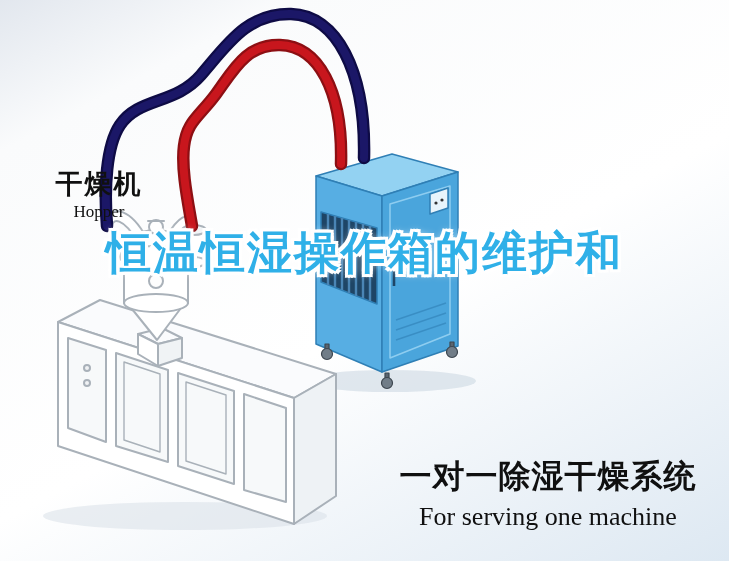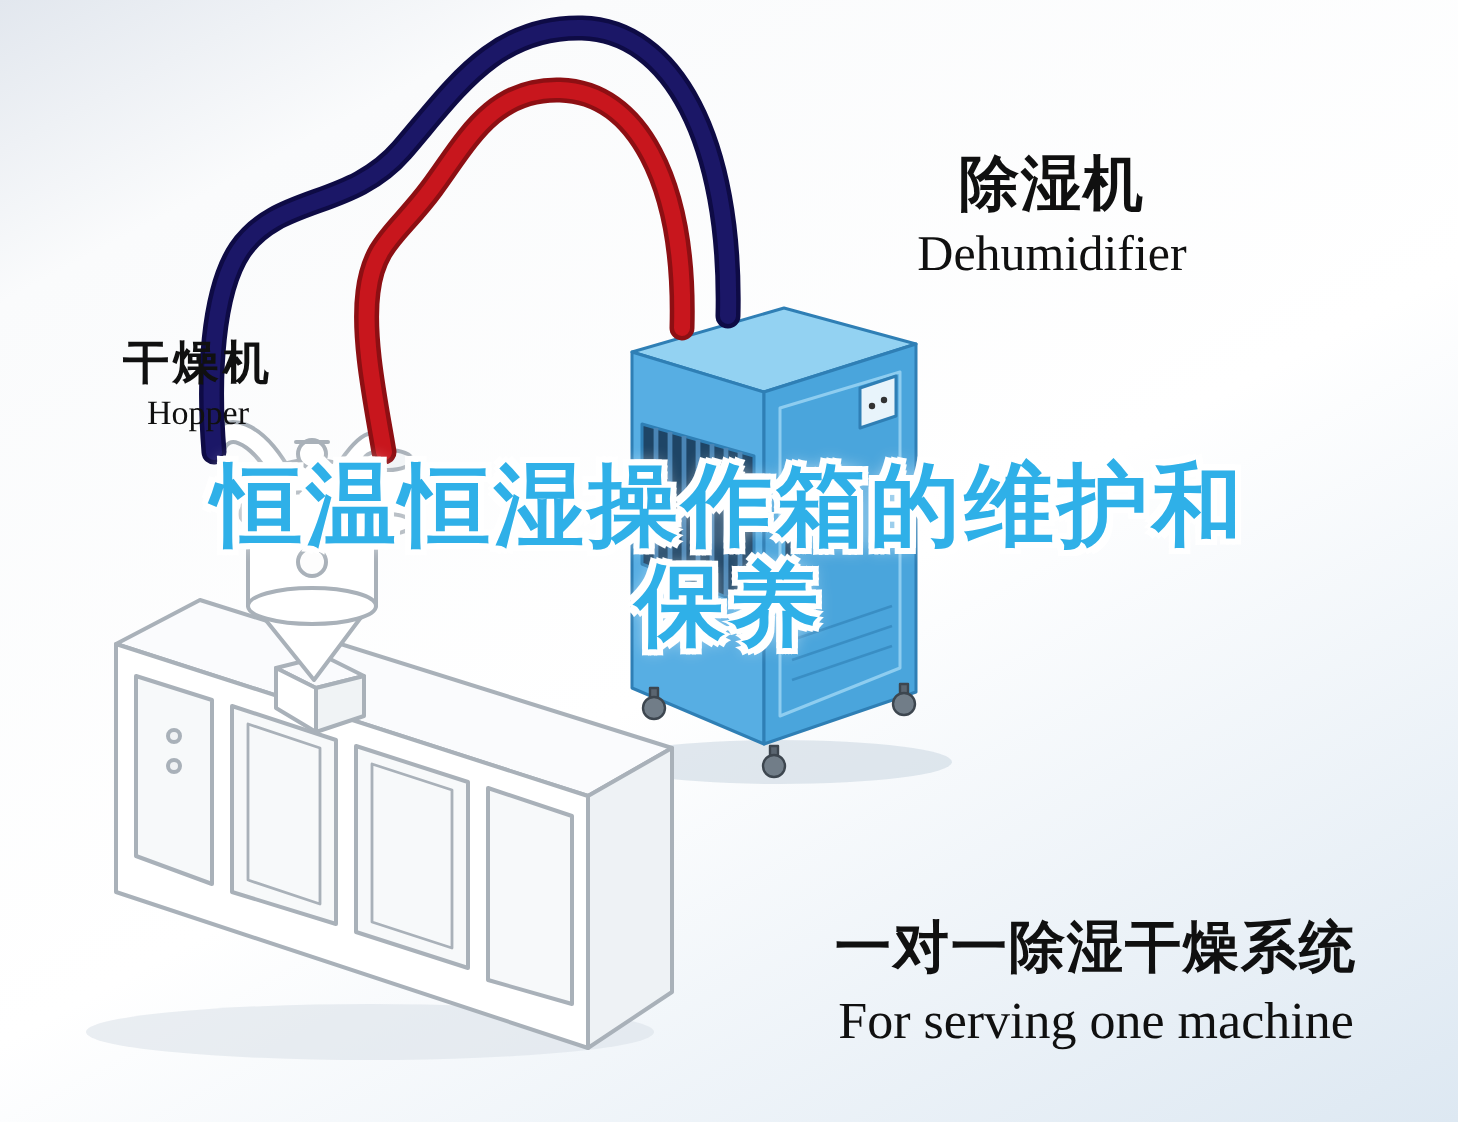--- a/index.html
+++ b/index.html
@@ -9,24 +9,24 @@
     font-family:"Liberation Sans",sans-serif;
   }
   .canvas svg{position:absolute;left:0;top:0;z-index:1}
   .label{position:absolute;z-index:4;text-align:center;color:#101010}
   .label .cn{font-weight:bold}
   .label .en{font-family:"Liberation Serif",serif}
   .dehum-label{left:438px;top:72px;width:176px}
   .dehum-label .cn{font-size:30px;letter-spacing:1px}
   .dehum-label .en{font-size:25px;margin-top:1px}
   .hopper-label{left:34px;top:166px;width:130px}
-  .hopper-label .cn{font-size:23px;letter-spacing:2px}
+  .hopper-label .cn{font-size:27px;letter-spacing:2px}
   .hopper-label .en{font-size:17px}
   .system-label{left:394px;top:455px;width:308px}
-  .system-label .cn{font-size:28px;letter-spacing:1px}
+  .system-label .cn{font-size:32px;letter-spacing:1px}
   .system-label .en{font-size:26px;margin-top:3px}
   .title{
     position:absolute;z-index:5;left:0;right:0;top:228px;text-align:center;
     font-weight:bold;font-size:45px;line-height:1.1;letter-spacing:2px;
     text-shadow:-3px -3px 0 #fff,3px -3px 0 #fff,-3px 3px 0 #fff,3px 3px 0 #fff,
                 0 -3px 0 #fff,0 3px 0 #fff,-3px 0 0 #fff,3px 0 0 #fff,0 0 9px #fff;
   }
 </style>
 </head>
 <body>
@@ -118,33 +118,28 @@
     </g>
 
     <g fill="none" stroke-linecap="round">
       <path d="M364,158 C366,70 336,15 291,14 C247,13 227,45 201,75 C175,105 139,97 120,125 C106,146 104,189 107,226" stroke-width="12.5" stroke="#0e0b45"></path>
       <path d="M364,158 C366,70 336,15 291,14 C247,13 227,45 201,75 C175,105 139,97 120,125 C106,146 104,189 107,226" stroke-width="8" stroke="#1b1767"></path>
       <path d="M341,164 C343,90 318,46 280,45 C246,44 233,71 216,94 C199,117 187,121 184,146 C181,169 188,202 192,226" stroke-width="12.5" stroke="#8d0f13"></path>
       <path d="M341,164 C343,90 318,46 280,45 C246,44 233,71 216,94 C199,117 187,121 184,146 C181,169 188,202 192,226" stroke-width="8" stroke="#c8161d"></path>
     </g>
   </svg>
 
-  <div class="label dehum-label">
-    <div class="cn">除湿机</div>
-    <div class="en">Dehumidifier</div>
-  </div>
 
   <div class="label hopper-label">
     <div class="cn">干燥机</div>
     <div class="en">Hopper</div>
   </div>
 
   <div class="title" style="color: rgb(47, 176, 232);">
     <div>恒温恒湿操作箱的维护和</div>
-    <div>保养</div>
   </div>
 
   <div class="label system-label">
     <div class="cn">一对一除湿干燥系统</div>
     <div class="en">For serving one machine</div>
   </div>
 
 </div>
 
 </body></html>

